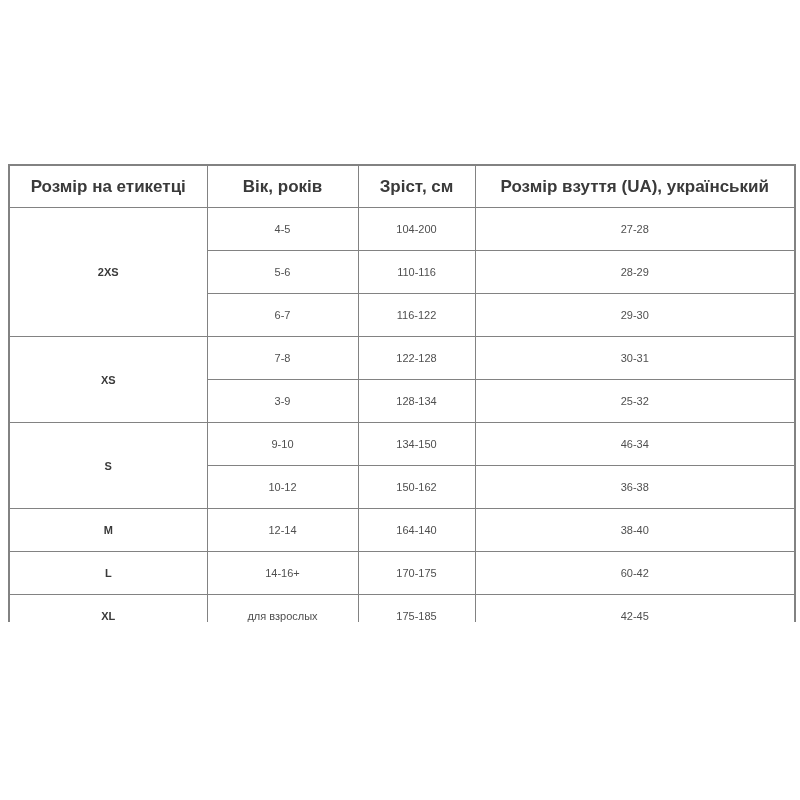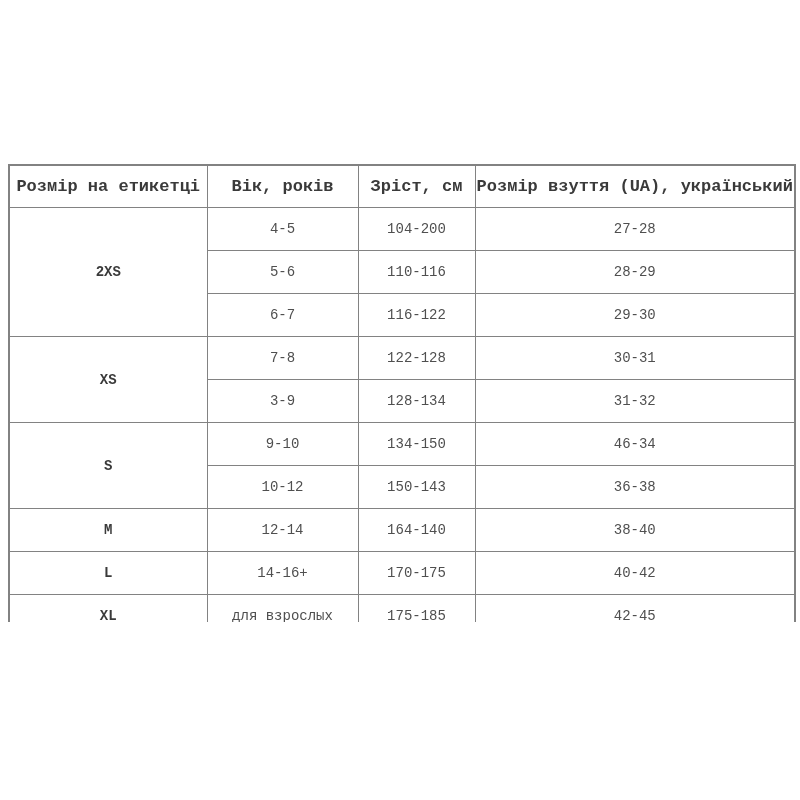--- a/index.html
+++ b/index.html
@@ -11,21 +11,20 @@
     width: 800px;
     height: 800px;
     font-family: "Liberation Sans", sans-serif;
   }
   .page {
     position: relative;
     width: 800px;
     height: 622px;
     background: var(--bg-color, #ffffff);
     overflow: hidden;
-    font-family: Liberation Mono, monospace;
   }
   table.size-chart {
     position: absolute;
     left: 8px;
     top: 164px;
     width: 786px;
     border-collapse: collapse;
     table-layout: fixed;
     background: var(--bg-color, #ffffff);
     border: 2px solid var(--border-color, #828282);
@@ -39,21 +38,21 @@
     overflow: hidden;
   }
   table.size-chart th {
     height: 41px;
     font-size: 17px;
     font-weight: bold;
     color: var(--header-text, #3a3a3a);
   }
   table.size-chart td {
     height: 42px;
-    font-size: 14px;
+    font-size: 11px;
     font-weight: normal;
     color: var(--cell-text, #4f4f4f);
   }
   table.size-chart td.size-cell {
     font-weight: bold;
     color: var(--header-text, #3a3a3a);
   }
   col.col-size   { width: 198px; }
   col.col-age    { width: 151px; }
   col.col-height { width: 117px; }
@@ -97,44 +96,44 @@
         </tr>
         <tr>
           <td rowspan="2" class="size-cell">XS</td>
           <td>7-8</td>
           <td>122-128</td>
           <td>30-31</td>
         </tr>
         <tr>
           <td>3-9</td>
           <td>128-134</td>
-          <td>31-32</td>
+          <td>25-32</td>
         </tr>
         <tr>
           <td rowspan="2" class="size-cell">S</td>
           <td>9-10</td>
           <td>134-150</td>
           <td>46-34</td>
         </tr>
         <tr>
           <td>10-12</td>
-          <td>150-143</td>
+          <td>150-162</td>
           <td>36-38</td>
         </tr>
         <tr>
           <td rowspan="1" class="size-cell">M</td>
           <td>12-14</td>
           <td>164-140</td>
           <td>38-40</td>
         </tr>
         <tr>
           <td rowspan="1" class="size-cell">L</td>
           <td>14-16+</td>
           <td>170-175</td>
-          <td>40-42</td>
+          <td>60-42</td>
         </tr>
         <tr>
           <td rowspan="1" class="size-cell">XL</td>
           <td>для взрослых</td>
           <td>175-185</td>
           <td>42-45</td>
         </tr>
       </tbody>
   </table>
 </div>

